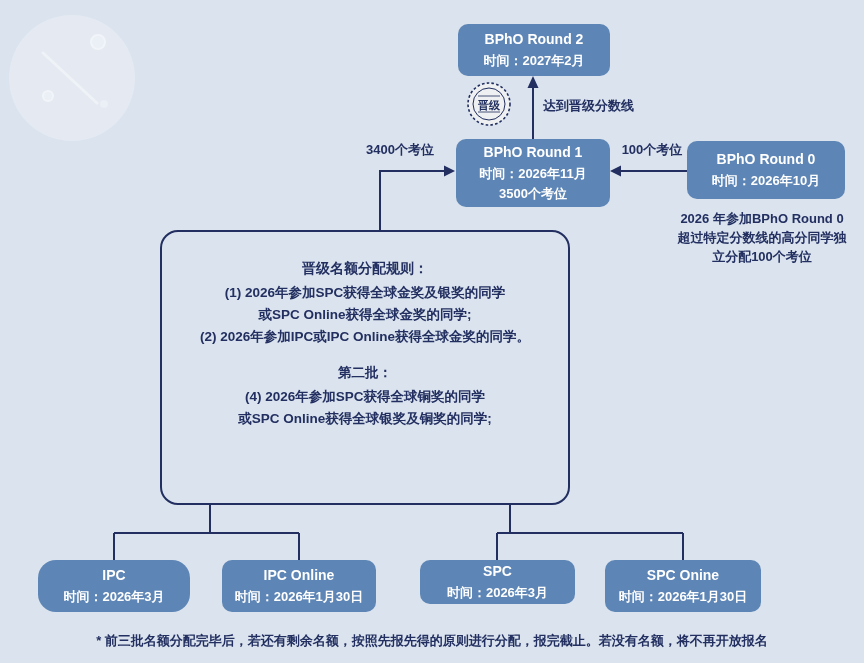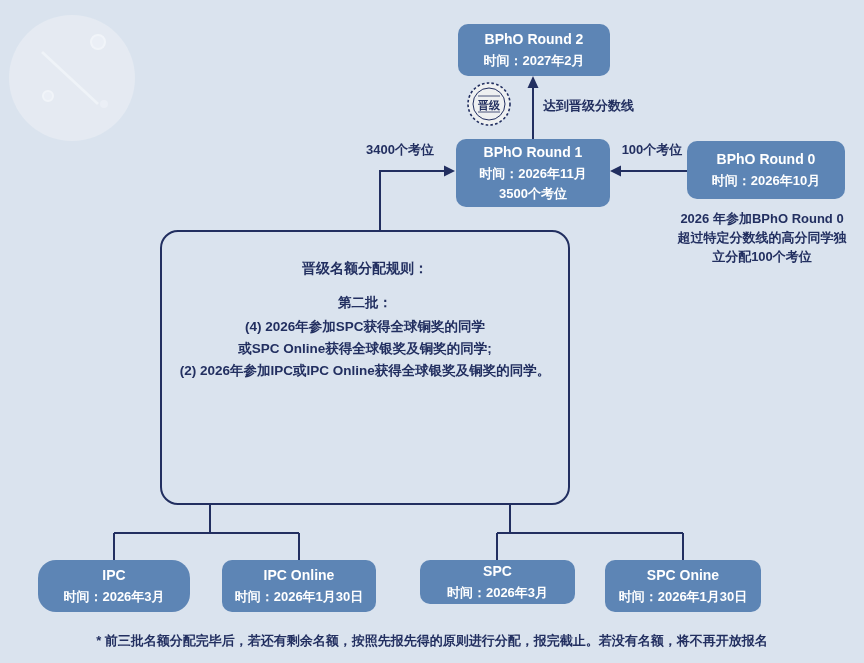--- a/index.html
+++ b/index.html
@@ -172,26 +172,30 @@
 
   <div class="round0-note">
     <div>2026 年参加BPhO Round 0</div>
     <div>超过特定分数线的高分同学独</div>
     <div>立分配100个考位</div>
   </div>
 
   <div class="rules-box">
     <div class="rules-title">晋级名额分配规则：</div>
 
+    <div class="batch-lines">
+      <div class="rule-line">(1) 2026年参加SPC获得全球金奖及银奖的同学</div>
+      <div class="rule-line">或SPC Online获得全球金奖的同学;</div>
+      <div class="rule-line">(2) 2026年参加IPC或IPC Online获得全球金奖的同学。</div>
+    </div>
 
     <div class="batch-title">第二批：</div>
     <div class="batch-lines">
       <div class="rule-line">(4) 2026年参加SPC获得全球铜奖的同学</div>
       <div class="rule-line">或SPC Online获得全球银奖及铜奖的同学;</div>
-      <div class="rule-line">(2) 2026年参加IPC或IPC Online获得全球银奖及铜奖的同学。</div>
     </div>
   </div>
 
   <div class="node node-ipc">
     <div class="node-title">IPC</div>
     <div class="node-sub">时间：2026年3月</div>
   </div>
 
   <div class="node node-ipc-online">
     <div class="node-title">IPC Online</div>

